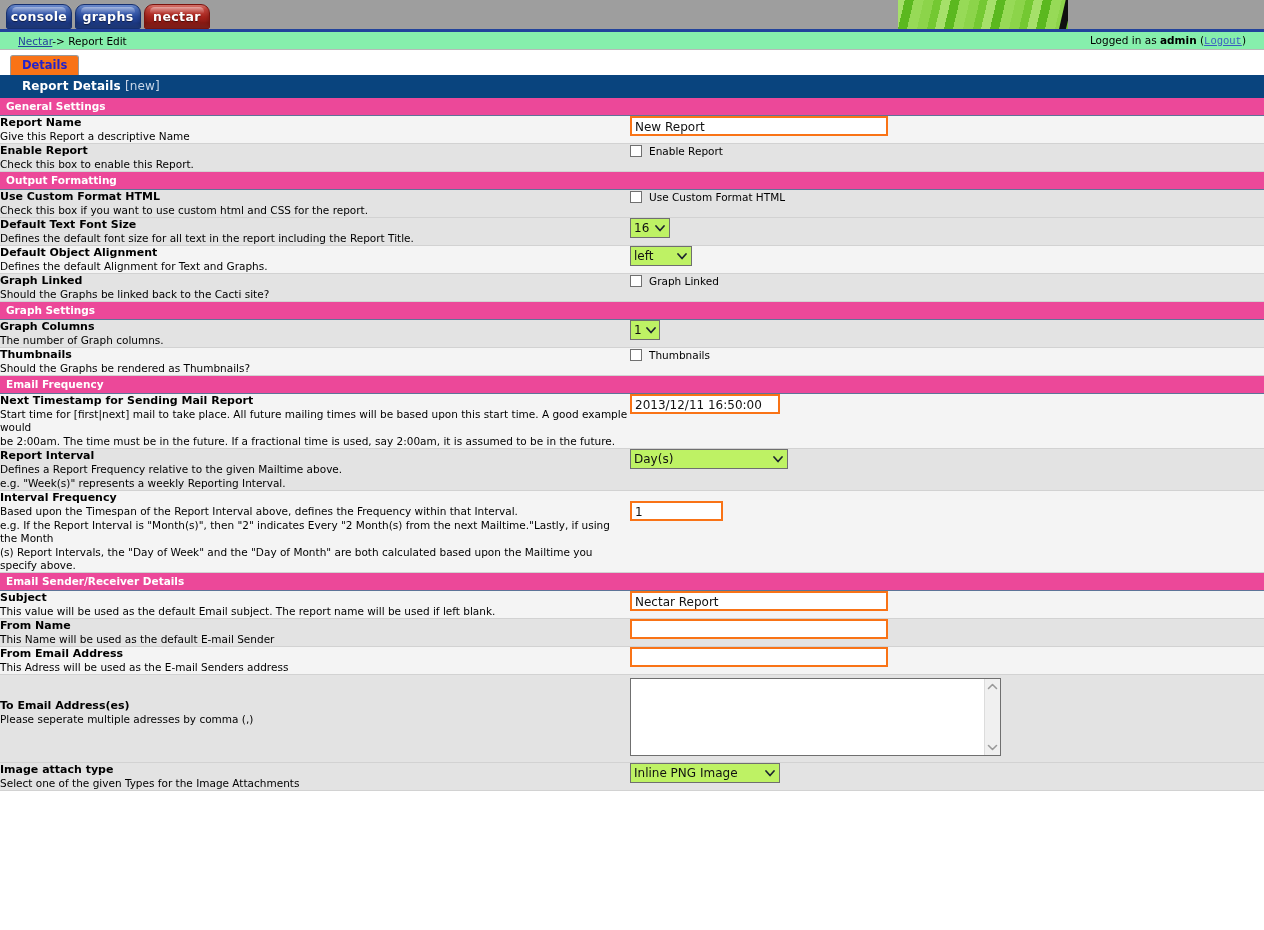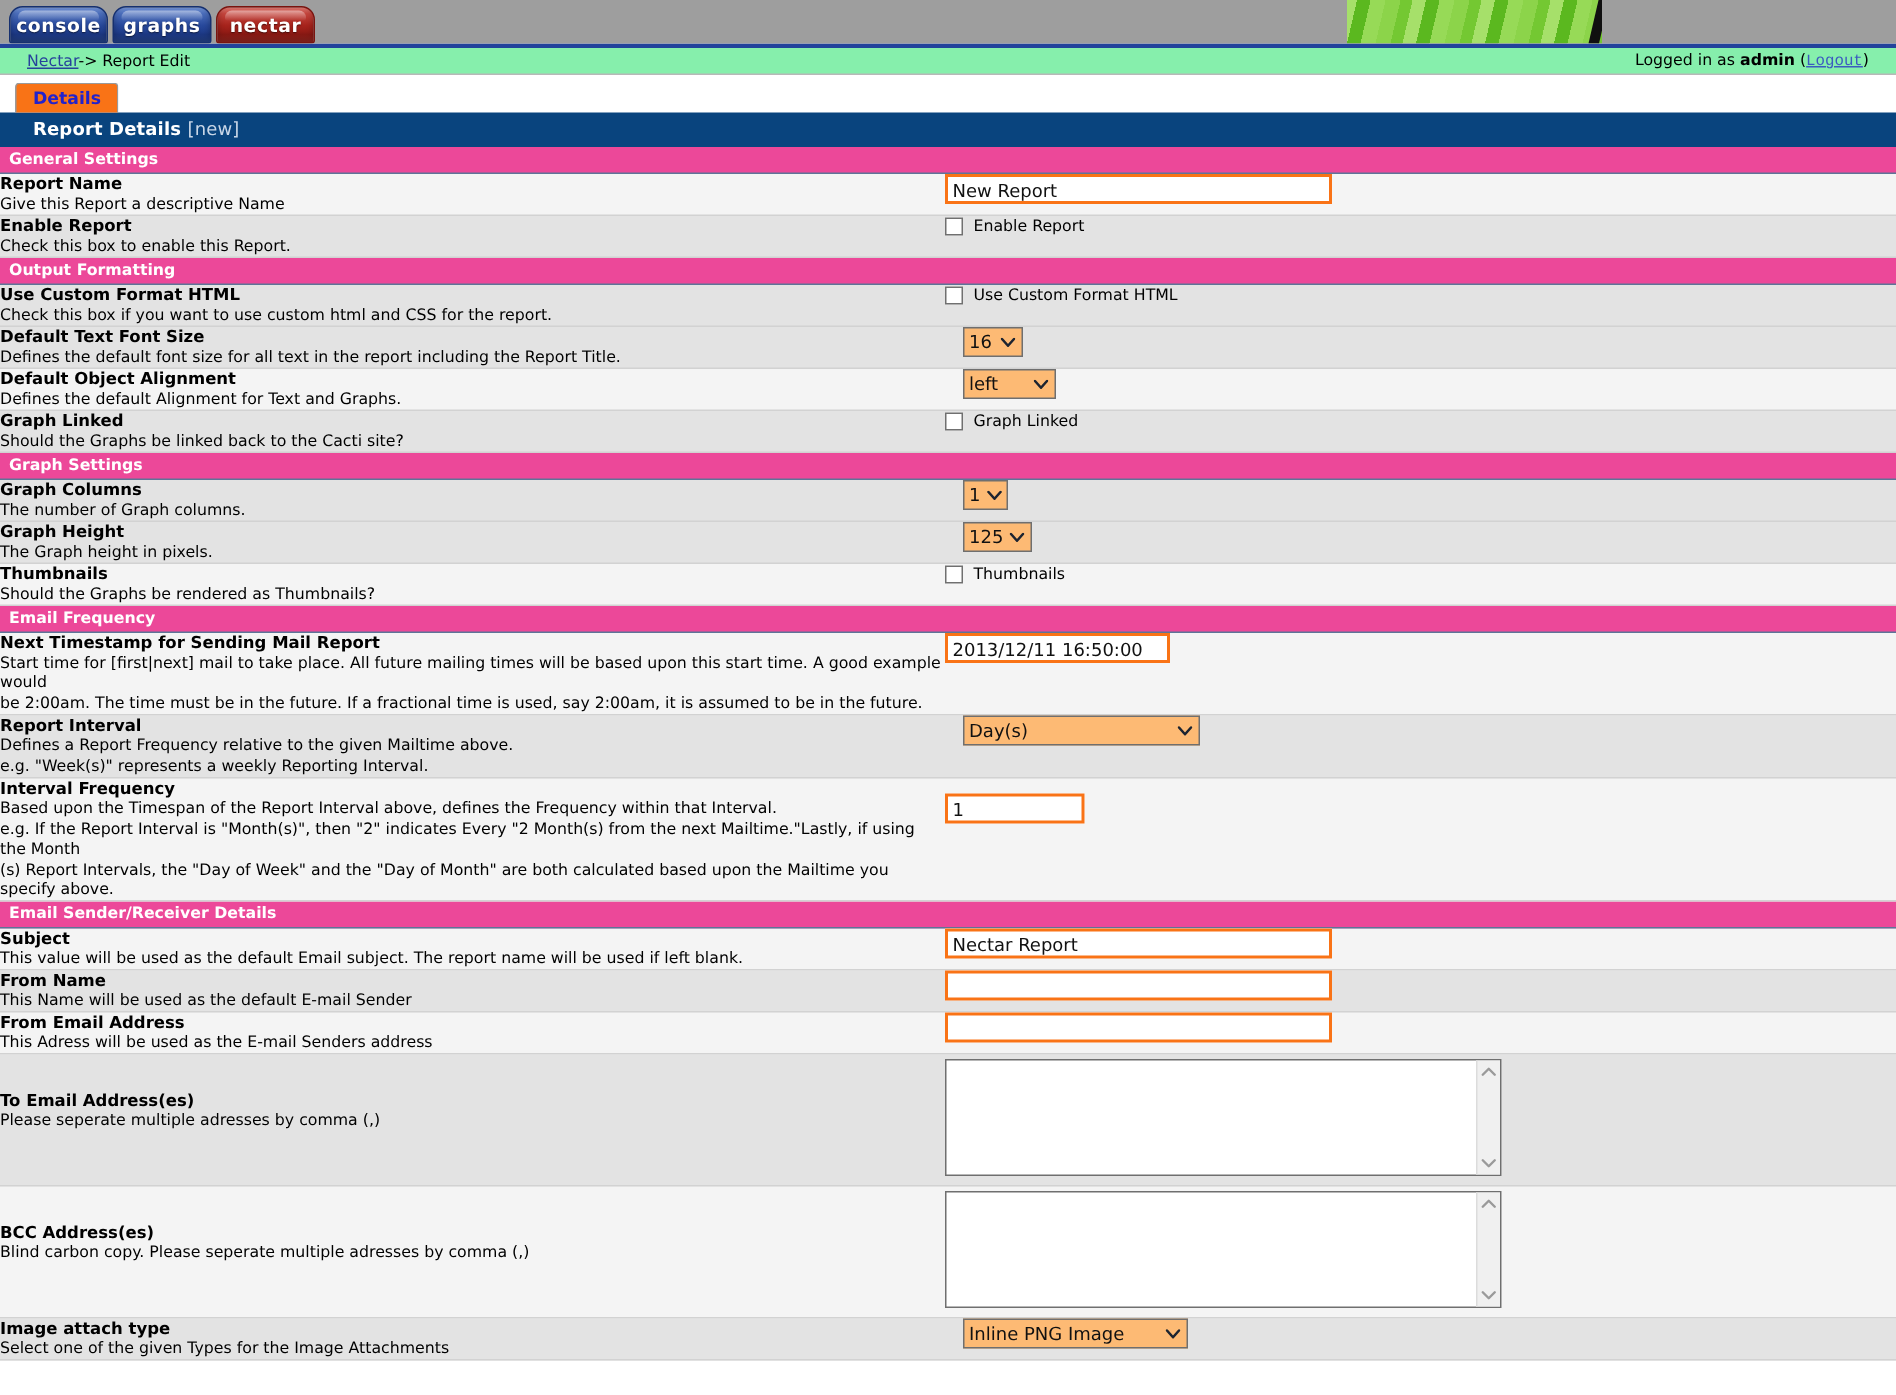--- a/index.html
+++ b/index.html
@@ -146,27 +146,26 @@
     display: inline-block;
     white-space: nowrap; overflow: hidden;
   }
   .tinput.w-name { width: 258px; }
   .tinput.w-ts   { width: 150px; }
   .tinput.w-freq { width: 93px; }
   .tinput.w-sub  { width: 258px; }
 
   .sel {
     display: inline-flex; align-items: center;
-    background: #fdba74;
+    background: #bef264;
     border: 1px solid #6f6f6f;
     height: 20px;
     font-size: 12px; color: #111;
     padding: 0 0 0 3px;
     white-space: nowrap;
-    margin-left: 12px;
   }
   .sel .selval { flex: 1; padding-right: 4px; }
   .sel .arrow {
     width: 15px; display: flex; align-items: center; justify-content: center;
     padding-right: 3px;
   }
   .sel .arrow svg { display: block; }
   .sel.w-font  { width: 40px; }
   .sel.w-align { width: 62px; }
   .sel.w-cols  { width: 30px; }
@@ -360,36 +359,20 @@
             <span class="arrow">
               <svg width="10" height="7" viewBox="0 0 10 7">
                     <path d="M1 1 L5 5.5 L9 1" fill="none" stroke="#1d2430" stroke-width="1.7" stroke-linecap="round" stroke-linejoin="round"></path>
                   </svg>
             </span>
           </span>
         </td>
       </tr>
 
 
-      <tr class="row alt2">
-        <td class="labelcell">
-          <div class="lbl">Graph Height</div>
-          <div class="desc">The Graph height in pixels.</div>
-        </td>
-        <td class="fieldcell">
-          <span class="sel w-gh">
-            <span class="selval">125</span>
-            <span class="arrow">
-              <svg width="10" height="7" viewBox="0 0 10 7">
-                    <path d="M1 1 L5 5.5 L9 1" fill="none" stroke="#1d2430" stroke-width="1.7" stroke-linecap="round" stroke-linejoin="round"></path>
-                  </svg>
-            </span>
-          </span>
-        </td>
-      </tr>
 
       <tr class="row alt1">
         <td class="labelcell">
           <div class="lbl">Thumbnails</div>
           <div class="desc">Should the Graphs be rendered as Thumbnails?</div>
         </td>
         <td class="fieldcell">
           <span class="chkwrap">
             <span class="chk"></span>
             <span class="chklabel">Thumbnails</span>
@@ -493,43 +476,20 @@
               <span>
                 <svg width="11" height="7" viewBox="0 0 11 7">
                       <path d="M1.5 1.5 L5.5 5.5 L9.5 1.5" fill="none" stroke="#9a9a9a" stroke-width="1.6" stroke-linecap="round" stroke-linejoin="round"></path>
                     </svg>
               </span>
             </div>
           </div>
         </td>
       </tr>
 
-      <tr class="row alt1">
-        <td class="labelcell" style="padding-top:24px;padding-bottom:24px">
-          <div class="lbl">BCC Address(es)</div>
-          <div class="desc">Blind carbon copy. Please seperate multiple adresses by comma (,)</div>
-        </td>
-        <td class="fieldcell" style="padding-top:3px;padding-bottom:3px">
-          <div class="ta">
-            <span></span>
-            <div class="sbar">
-              <span>
-                <svg width="11" height="7" viewBox="0 0 11 7">
-                      <path d="M1.5 5.5 L5.5 1.5 L9.5 5.5" fill="none" stroke="#9a9a9a" stroke-width="1.6" stroke-linecap="round" stroke-linejoin="round"></path>
-                    </svg>
-              </span>
-              <span>
-                <svg width="11" height="7" viewBox="0 0 11 7">
-                      <path d="M1.5 1.5 L5.5 5.5 L9.5 1.5" fill="none" stroke="#9a9a9a" stroke-width="1.6" stroke-linecap="round" stroke-linejoin="round"></path>
-                    </svg>
-              </span>
-            </div>
-          </div>
-        </td>
-      </tr>
 
       <tr class="row alt2">
         <td class="labelcell">
           <div class="lbl">Image attach type</div>
           <div class="desc">Select one of the given Types for the Image Attachments</div>
         </td>
         <td class="fieldcell">
           <span class="sel w-img">
             <span class="selval">Inline PNG Image</span>
             <span class="arrow">

